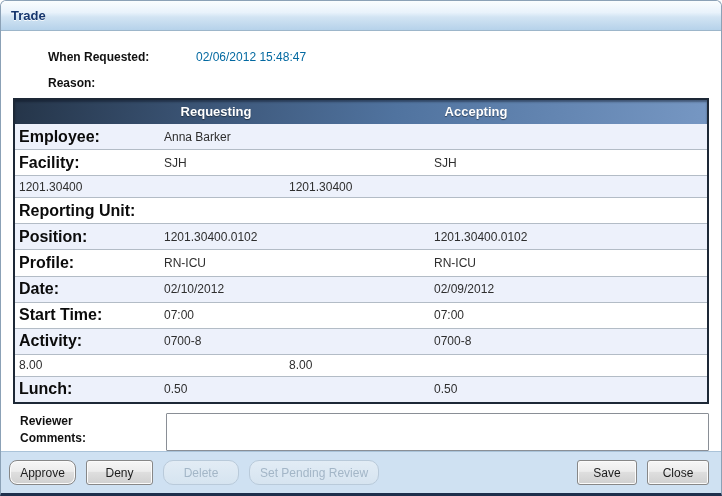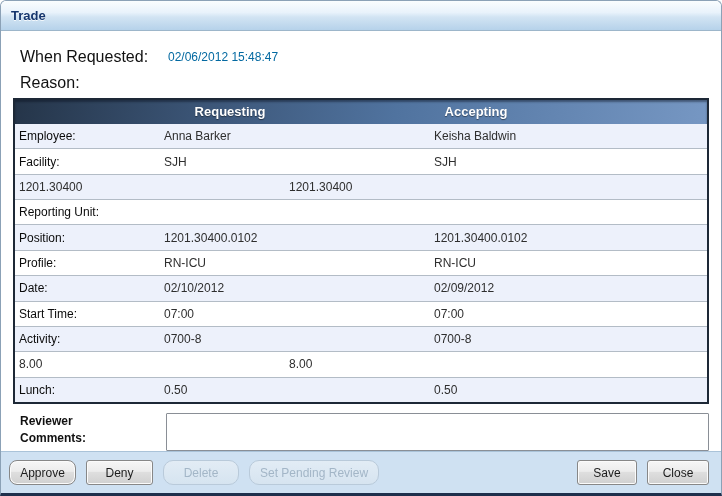--- a/index.html
+++ b/index.html
@@ -26,54 +26,54 @@
     display: flex; align-items: center;
     padding: 4px 10px;
   }
   .titlebar .title {
     font-size: 13px; font-weight: bold; color: #15366e;
     text-shadow: 0 1px 0 rgba(255,255,255,.8);
   }
   
   .content { flex: 1 1 auto; padding: 12px 12px 0 12px; background: #fff; }
   .meta-row { display: flex; margin: 2px 0 0 7px; line-height: 24px; }
-  .meta-label { width: 148px; font-size: 16px; font-weight: normal; color: #111; }
+  .meta-label { width: 148px; font-size: 12px; font-weight: bold; color: #111; margin-left: 28px; }
   .meta-value { font-size: 12px; color: #0369a1; }
   
   .trade-table {
     margin-top: 3px;
     width: 696px;
     border: 2px solid #1d2836;
     background: #fff;
   }
   .thead {
     position: relative; height: 24px;
     background: linear-gradient(100deg, #253549 0%, #3c5678 28%, #50739f 55%, #7697c3 100%);
     box-shadow: inset 0 2px 2px rgba(10,18,30,.45);
   }
   .thead .th {
     position: absolute; top: 0; line-height: 24px;
     transform: translateX(-50%);
     color: #ffffff; font-size: 13px; font-weight: bold;
     text-shadow: 0 1px 1px rgba(0,0,0,.45);
     white-space: nowrap;
   }
-  .th-requesting { left: 215px; }
+  .th-requesting { left: 201px; }
   .th-accepting  { left: 461px; }
   .tbody { display: flex; flex-direction: column; height: 278px; }
   .trow {
     flex: 1 1 auto;
     display: flex; align-items: center;
     padding-left: 4px;
     border-bottom: 1px solid #b3bcc6;
     background: #ffffff;
   }
   .trow:last-child { border-bottom: none; }
   .trow.alt { background: #edf1fb; }
-  .tlabel { width: 145px; font-size: 12px; font-weight: normal; color: #0b0b0b; }
+  .tlabel { width: 145px; font-size: 16px; font-weight: bold; color: #0b0b0b; }
   .tval   { font-size: 12px; color: #2e2e2e; }
   .tval.req { width: 270px; }
   .tval.acc { flex: 1; }
   
   .reviewer-row { display: flex; margin: 9px 0 0 7px; }
   .reviewer-label {
     width: 146px; font-size: 12px; font-weight: bold; color: #111; line-height: 17px;
   }
   .reviewer-label span { display: inline-block; width: 80px; }
   .reviewer-input {
@@ -136,21 +136,20 @@
 
     <div class="trade-table">
       <div class="thead">
         <span class="th th-requesting">Requesting</span>
         <span class="th th-accepting">Accepting</span>
       </div>
       <div class="tbody">
           <div class="trow alt">
             <div class="tlabel">Employee:</div>
             <div class="tval req">Anna Barker</div>
-            <div class="tval acc">Keisha Baldwin</div>
           </div>
           <div class="trow">
             <div class="tlabel">Facility:</div>
             <div class="tval req">SJH</div>
             <div class="tval acc">SJH</div>
           </div>
           <div class="trow alt">
             <div class="tval req">1201.30400</div>
             <div class="tval acc">1201.30400</div>
           </div>

